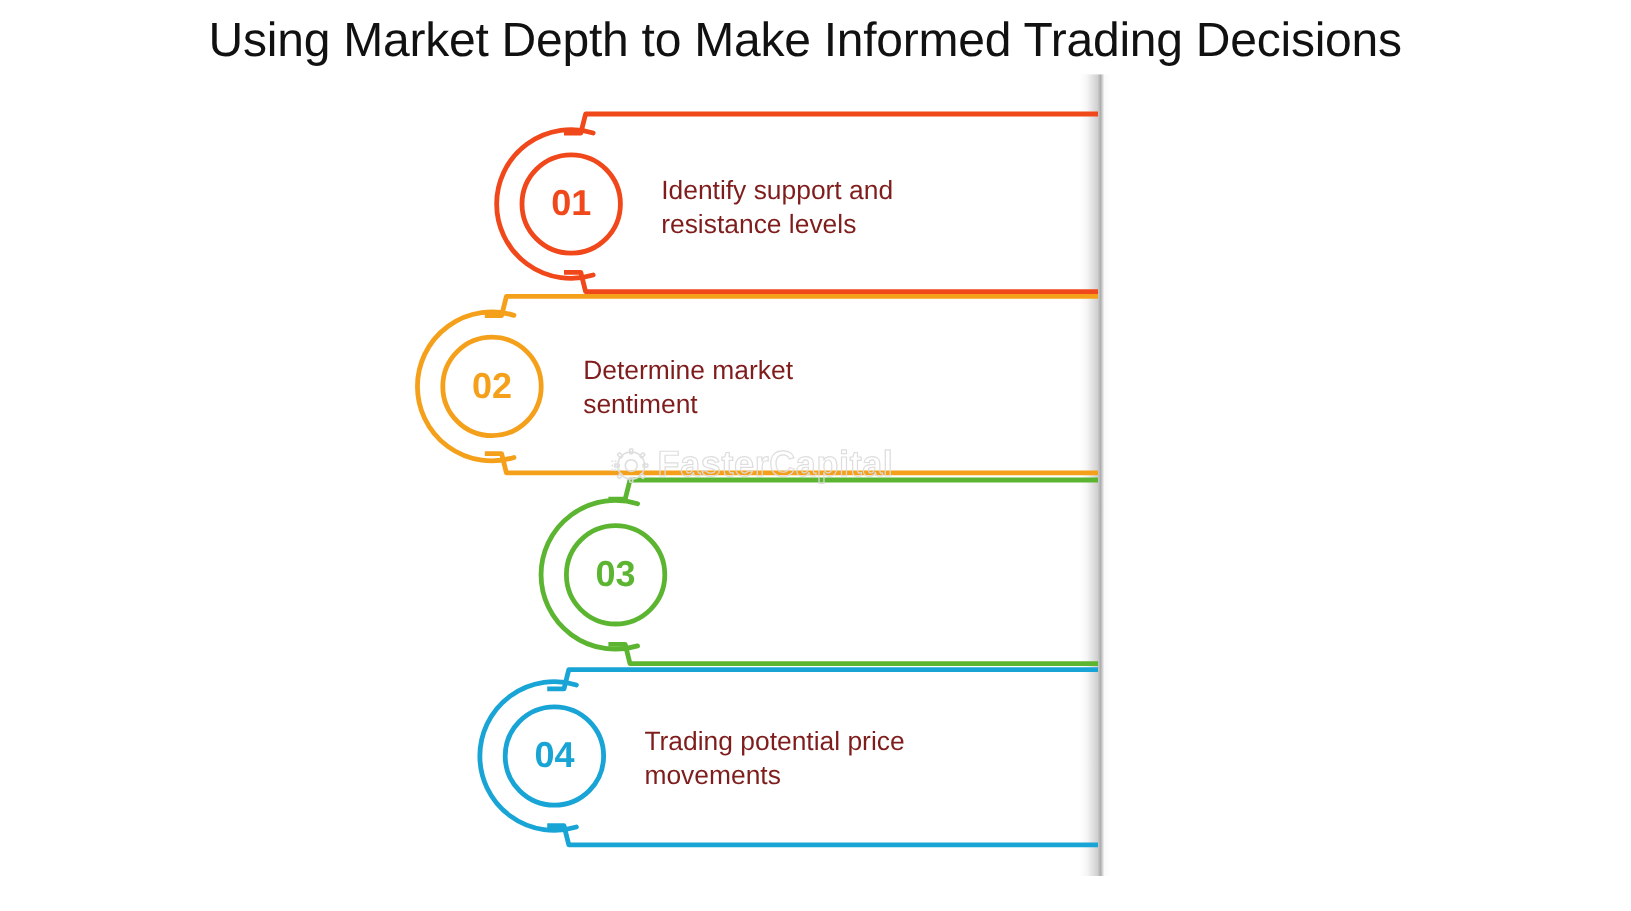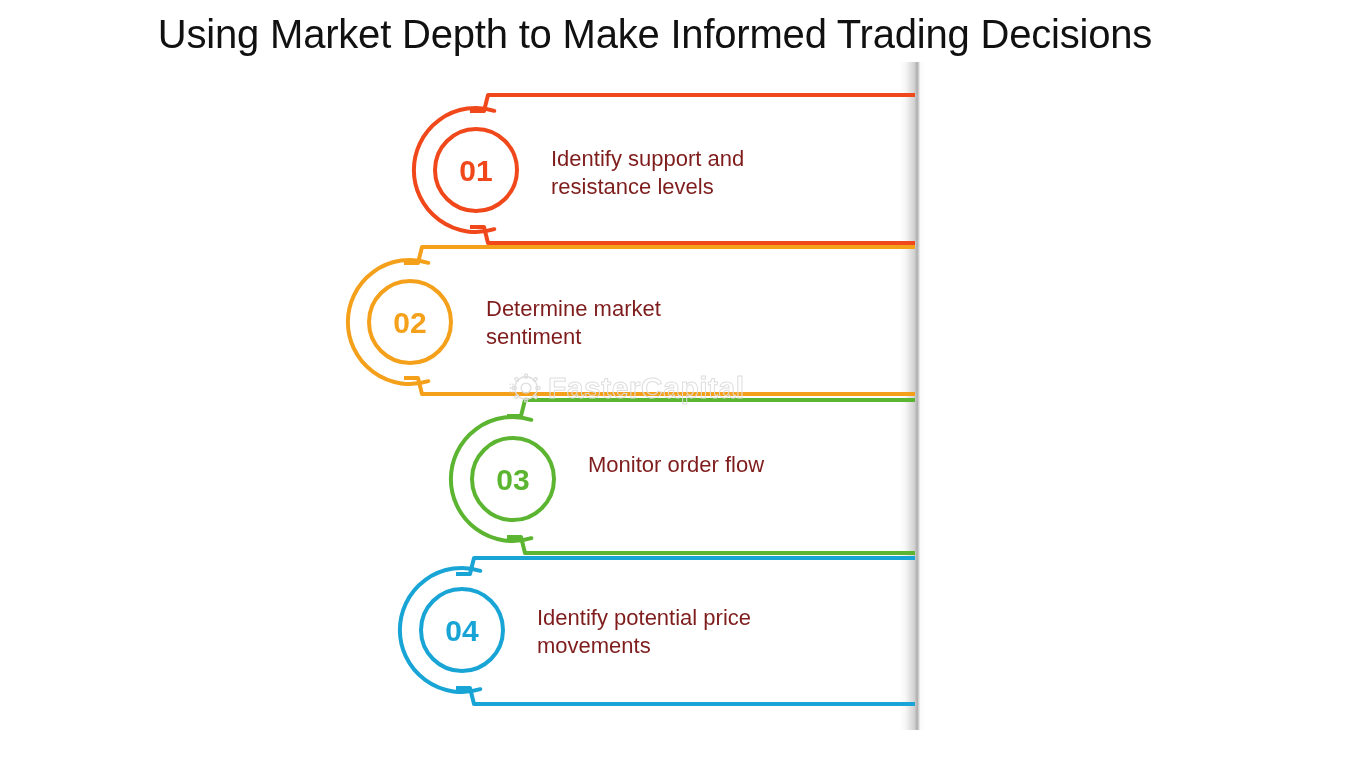--- a/index.html
+++ b/index.html
@@ -17,20 +17,21 @@
     position:absolute;
     left:0;top:12px;
     width:1310px;
     text-align:center;
     font-family:"Liberation Sans", sans-serif;
     font-size:40px;
     font-weight:400;
     color:#111111;
     letter-spacing:-0.2px;
     white-space:nowrap;
+    padding-left:16px;
   }
 
   
   .fold{
     position:absolute;
     left:900px;top:62px;
     width:26px;height:668px;
     background:linear-gradient(to right,
         rgba(255,255,255,0) 0%,
         rgba(238,238,238,0.55) 22%,
@@ -142,16 +143,15 @@
           <circle cx="8.5" cy="24" r="1"></circle>
       </g>
     </svg>
     <span class="wm-text">FasterCapital</span>
   </div>
 
 <div class="steplabel" style="left: 551px; top: 145px;">Identify support and
 resistance levels</div>
     <div class="steplabel" style="left: 486px; top: 295px;">Determine market
 sentiment</div>
-    <div class="steplabel" style="left: 588px; top: 451px;">Monitor order flow</div>
-    <div class="steplabel" style="left: 537px; top: 604px;">Identify potential price
+    <div class="steplabel" style="left: 537px; top: 604px;">Trading potential price
 movements</div>
   </div>
 
 </body></html>

